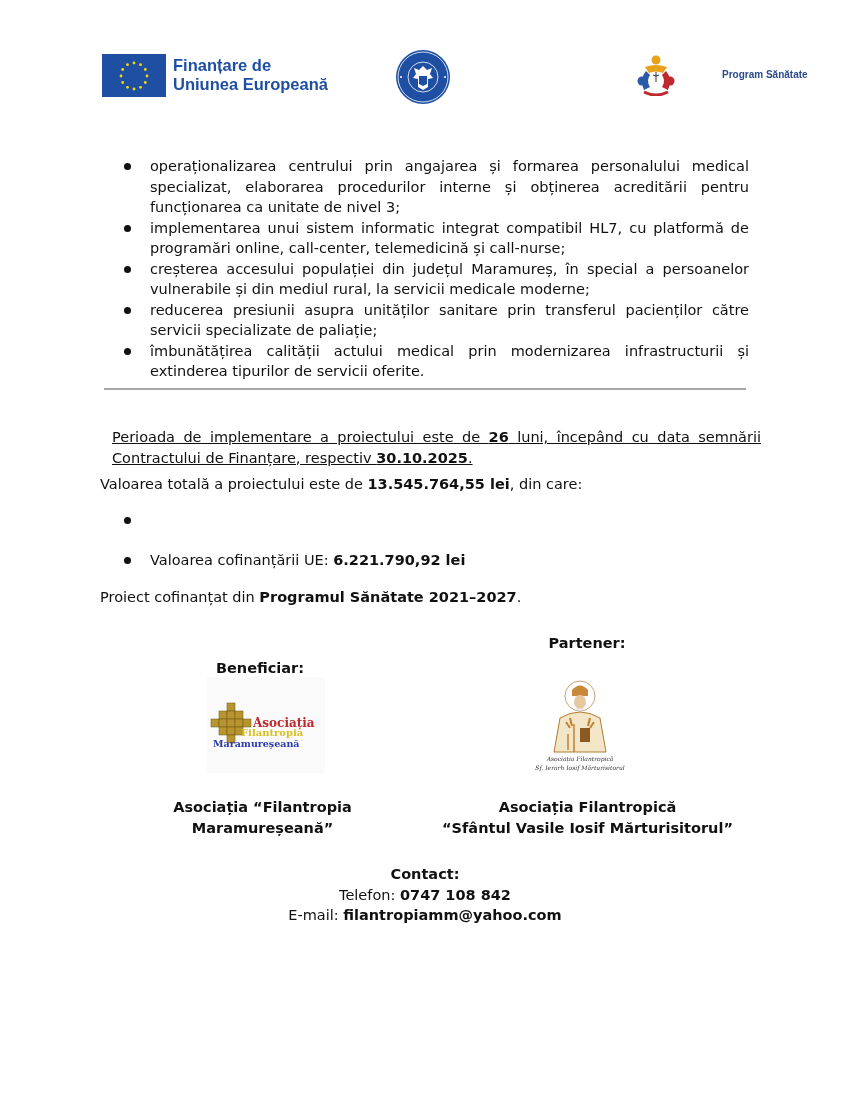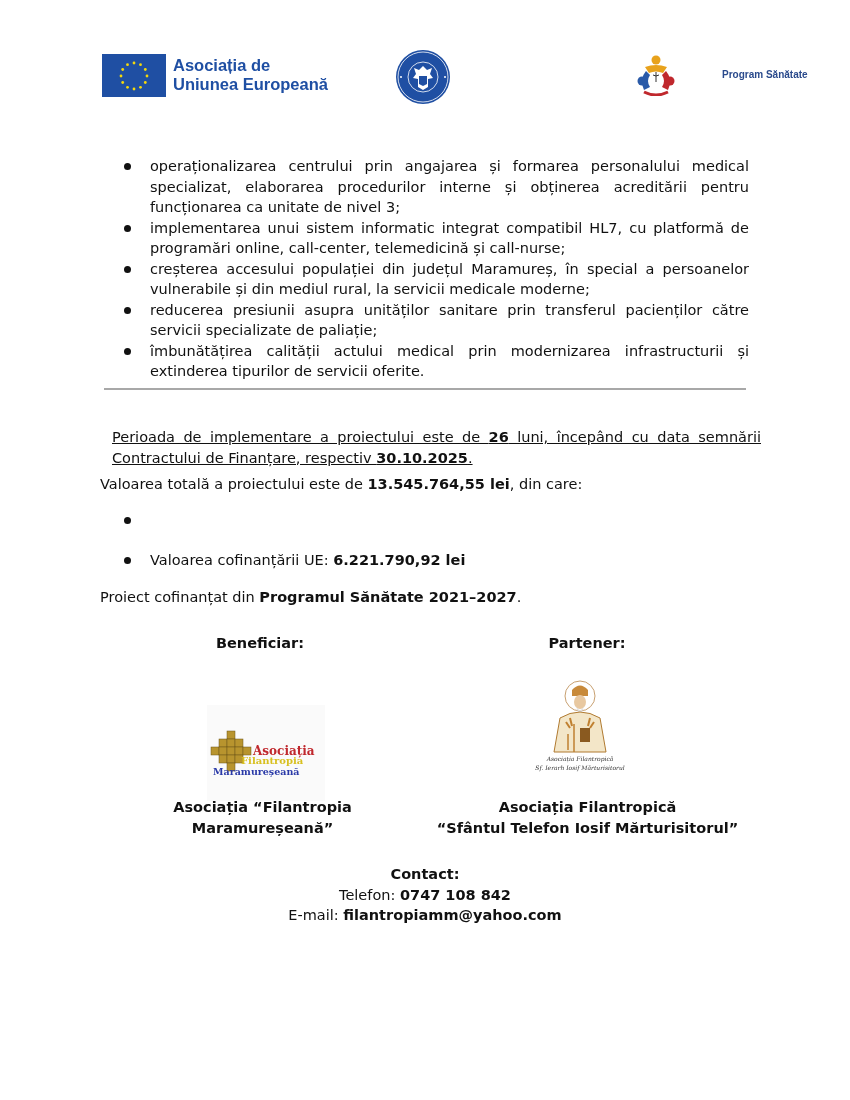--- a/index.html
+++ b/index.html
@@ -50,21 +50,21 @@
           <circle cx="38.5" cy="33.3" r="1.4"></circle>
         <circle cx="32" cy="35" r="1.4"></circle>
           <circle cx="25.5" cy="33.3" r="1.4"></circle>
           <circle cx="20.7" cy="28.5" r="1.4"></circle>
         <circle cx="19" cy="22" r="1.4"></circle>
           <circle cx="20.7" cy="15.5" r="1.4"></circle>
           <circle cx="25.5" cy="10.7" r="1.4"></circle>
       </g>
     </svg>
   </div>
-  <div class="eu-text"><span>Asociația de</span><br><span>Uniunea Europeană</span></div>
+  <div class="eu-text"><span>Finanțare de</span><br><span>Uniunea Europeană</span></div>
 </div>
 
 <div class="abs gov-logo">
   <svg width="56" height="56" viewBox="0 0 56 56">
     <circle cx="28" cy="28" r="27" fill="#1f4fa3"></circle>
     <circle cx="28" cy="28" r="25" fill="none" stroke="#fff" stroke-width="0.8"></circle>
     <circle cx="28" cy="28" r="15" fill="none" stroke="#fff" stroke-width="0.8"></circle>
     <path d="M28 17 l4 4 l5 -2 l-2 6 l3 4 l-5 1 v8 l-5 3 l-5 -3 v-8 l-5 -1 l3 -4 l-2 -6 l5 2 z" fill="#fff"></path>
     <path d="M24 27 h8 v8 l-4 2 l-4 -2 z" fill="#1f4fa3"></path>
     <circle cx="6" cy="28" r="1" fill="#fff"></circle>
@@ -103,22 +103,22 @@
 <div class="abs sub-bullet txt" style="top:510px;">
   <span class="bullet abs"></span>
 </div>
 <div class="abs sub-bullet txt" style="top:550px;">
   <span class="bullet abs"></span>
   <span class="t"><span>Valoarea cofinanțării UE: </span><b>6.221.790,92 lei</b></span>
 </div>
 
 <p class="abs para txt" style="top:587px; margin:0;"><span>Proiect cofinanțat din </span><b>Programul Sănătate 2021–2027</b><span>.</span></p>
 
-<div class="abs txt center" style="left:160px; top:633px; width:200px;"><b>Beneficiar:</b></div>
-<div class="abs org-logo" style="left:207px; top:705px; width:118px; height:96px;">
+<div class="abs txt center" style="left:160px; top:658px; width:200px;"><b>Beneficiar:</b></div>
+<div class="abs org-logo" style="left:207px; top:677px; width:118px; height:96px;">
   <svg width="118" height="96" viewBox="0 0 118 96">
     <g fill="#b8942e" stroke="#6b5518" stroke-width="0.5">
       <rect x="20" y="26" width="8" height="8"></rect>
         <rect x="12" y="34" width="8" height="8"></rect>
         <rect x="20" y="34" width="8" height="8"></rect>
         <rect x="28" y="34" width="8" height="8"></rect>
       <rect x="4" y="42" width="8" height="8"></rect>
         <rect x="12" y="42" width="8" height="8"></rect>
         <rect x="20" y="42" width="8" height="8"></rect>
         <rect x="28" y="42" width="8" height="8"></rect>
@@ -144,19 +144,19 @@
     <path d="M46 28 q4 8 8 0 l-2 6 h-4 z" fill="#ddd"></path>
     <path d="M30 40 q20 -12 40 0 l6 34 h-52 z" fill="#f3e6c8" stroke="#b07a30" stroke-width="1"></path>
     <path d="M36 44 l4 6 M64 44 l-4 6 M40 40 l2 8 M60 40 l-2 8" stroke="#c08030" stroke-width="2"></path>
     <rect x="50" y="50" width="10" height="14" fill="#8a5a20"></rect>
     <path d="M44 46 v28 M38 56 v16" stroke="#c08030" stroke-width="1.5"></path>
   </svg>
   <div style="position:absolute; left:0; top:76px; width:100px; text-align:center; font-family:'DejaVu Serif', serif; font-style:italic; font-size:6px; line-height:9px; color:#333;">
     <span>Asociația Filantropică</span><br><span>Sf. Ierarh Iosif Mărturisitorul</span>
   </div>
 </div>
-<div class="abs txt center" style="left:425px; top:797px; width:325px;"><b>Asociația Filantropică</b><br><b>“Sfântul Telefon Iosif Mărturisitorul”</b></div>
+<div class="abs txt center" style="left:425px; top:797px; width:325px;"><b>Asociația Filantropică</b><br><b>“Sfântul Vasile Iosif Mărturisitorul”</b></div>
 
 <div class="abs txt center" style="left:200px; top:864px; width:450px;">
   <div><b>Contact:</b></div>
   <div><span>Telefon: </span><b>0747 108 842</b></div>
   <div><span>E-mail: </span><b>filantropiamm@yahoo.com</b></div>
 </div>
 
 </body></html>

